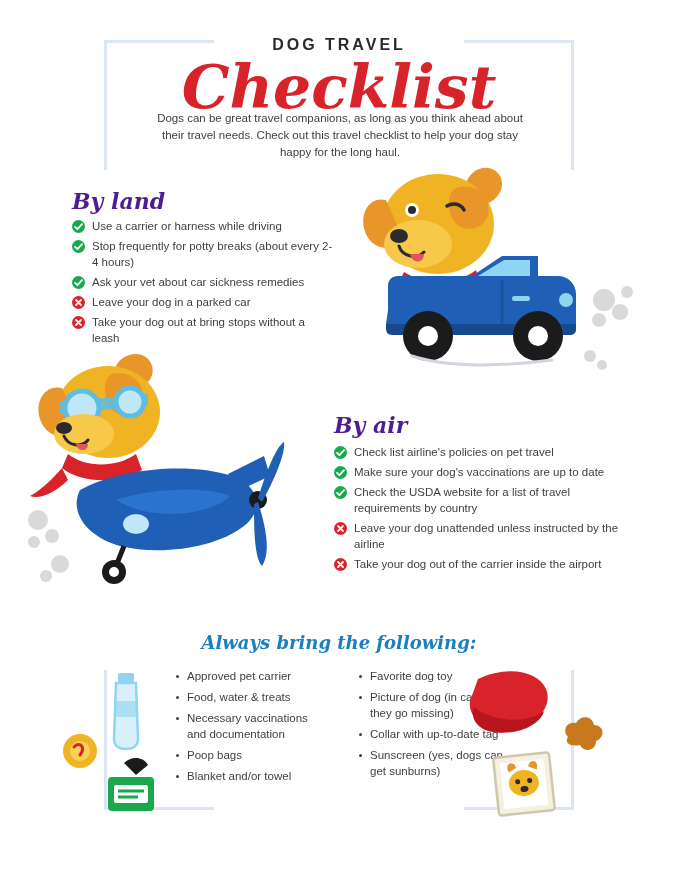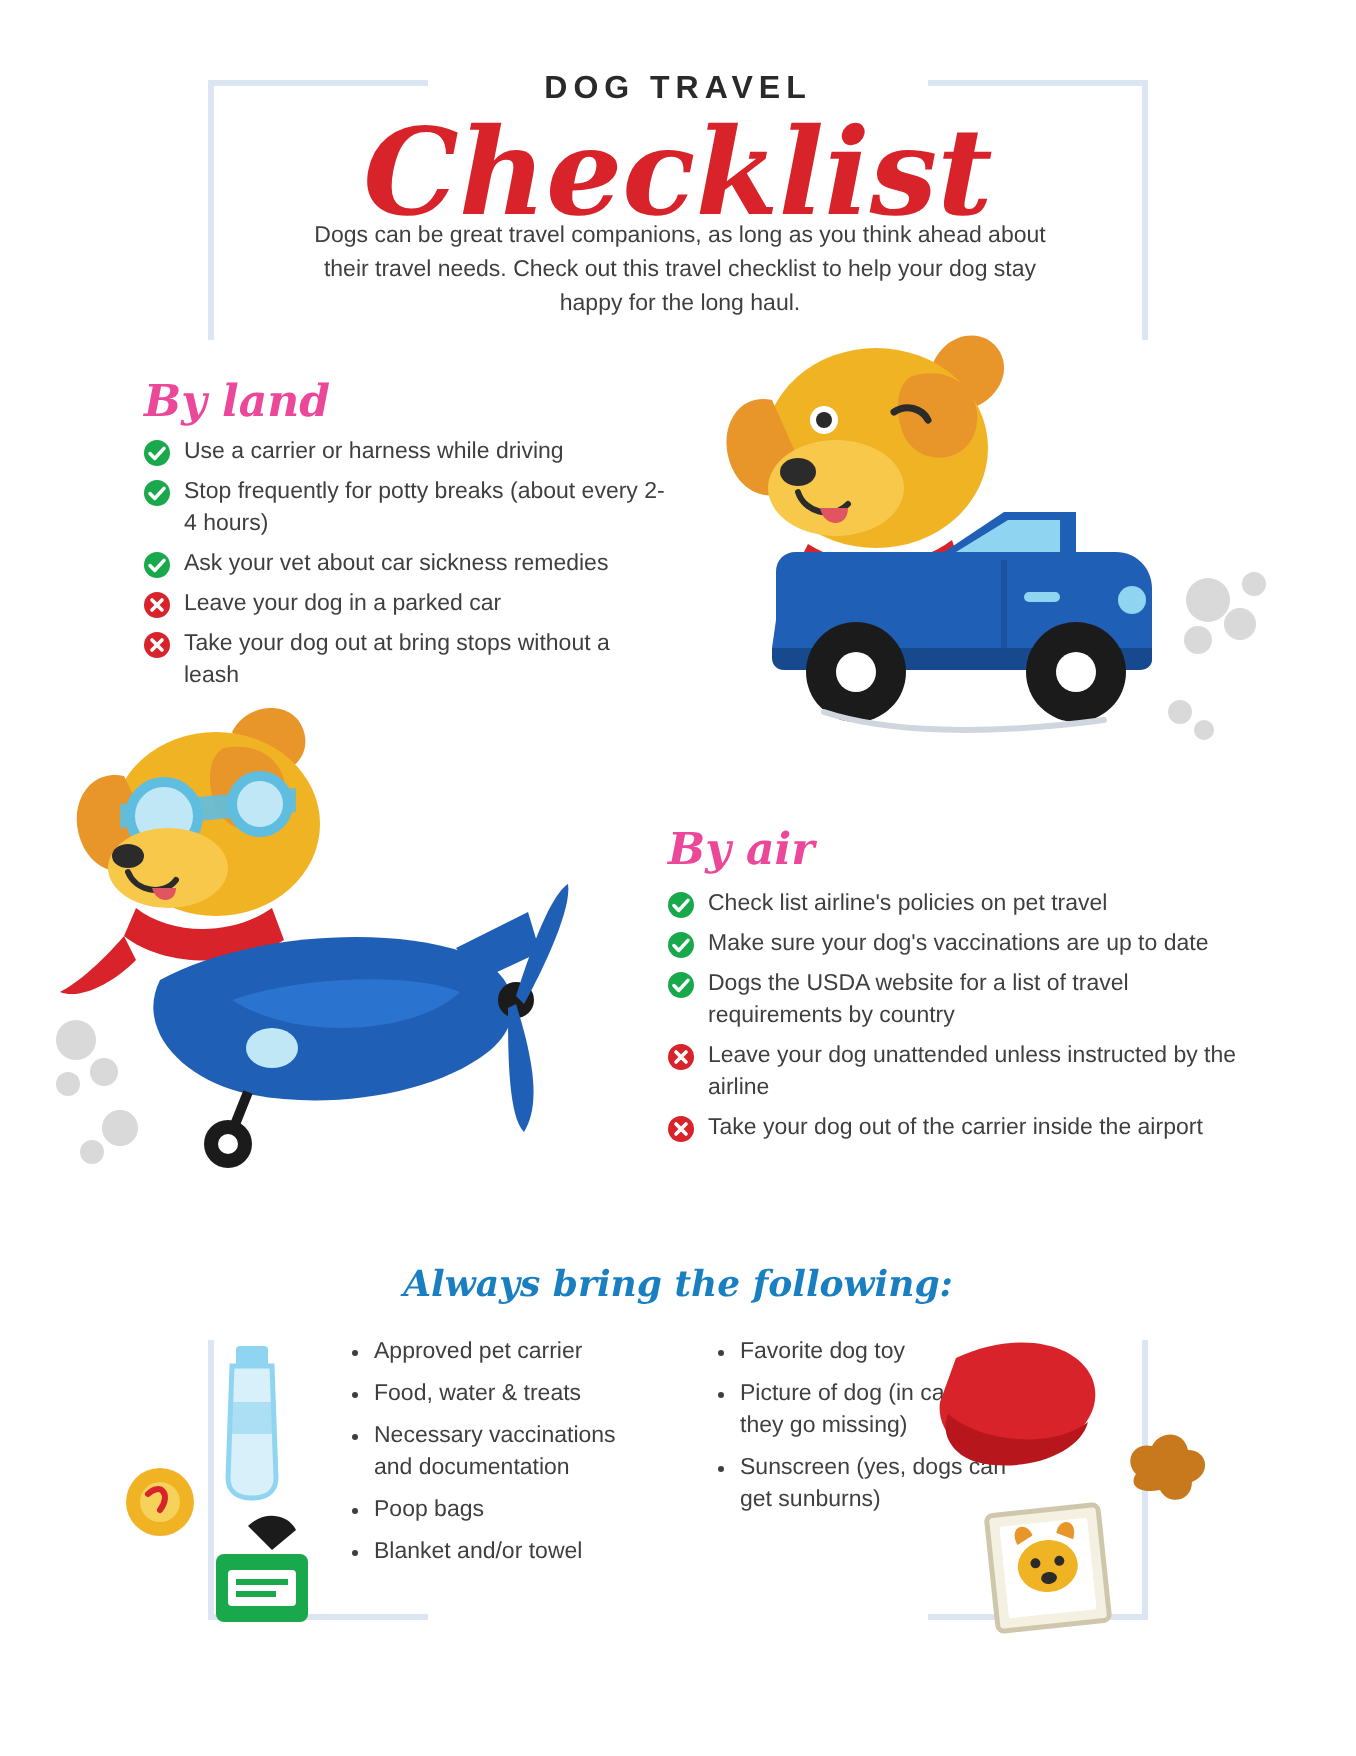--- a/index.html
+++ b/index.html
@@ -72,21 +72,21 @@
     color: #3f3f3f;
   }
 
   
   .sec-head {
     position: absolute;
     font-family: "DejaVu Serif", serif;
     font-style: italic;
     font-weight: bold;
     font-size: 22px;
-    color: #ec4899;
+    color: #4c1d95;
   }
   .sec-land { left: 72px; top: 188px; }
   .sec-air  { left: 334px; top: 412px; }
   .sec-bring {
     position: absolute;
     left: 0; top: 632px;
     width: 678px;
     text-align: center;
     font-family: "DejaVu Serif", serif;
     font-style: italic;
@@ -367,21 +367,21 @@
       </span>
       <span class="item-text">Make sure your dog's vaccinations are up to date</span>
     </div>
 
     <div class="item">
       <span class="mark ok">
         <svg width="13" height="13" viewBox="0 0 13 13">
             <path d="M3 6.8 L5.4 9.2 L10 4.2" stroke="#ffffff" stroke-width="1.8" fill="none" stroke-linecap="round" stroke-linejoin="round"></path>
           </svg>
       </span>
-      <span class="item-text">Dogs the USDA website for a list of travel requirements by country</span>
+      <span class="item-text">Check the USDA website for a list of travel requirements by country</span>
     </div>
 
     <div class="item">
       <span class="mark no">
         <svg width="13" height="13" viewBox="0 0 13 13">
             <path d="M4 4 L9 9 M9 4 L4 9" stroke="#ffffff" stroke-width="1.8" stroke-linecap="round"></path>
           </svg>
       </span>
       <span class="item-text">Leave your dog unattended unless instructed by the airline</span>
     </div>
@@ -424,20 +424,24 @@
     </div>
 
     <div class="bring-col">
       <div class="bullet-item">
         <span class="dot"></span>
         <span class="bullet-text">Favorite dog toy</span>
       </div>
       <div class="bullet-item">
         <span class="dot"></span>
         <span class="bullet-text">Picture of dog (in case they go missing)</span>
+      </div>
+      <div class="bullet-item">
+        <span class="dot"></span>
+        <span class="bullet-text">Collar with up-to-date tag</span>
       </div>
       <div class="bullet-item">
         <span class="dot"></span>
         <span class="bullet-text">Sunscreen (yes, dogs can get sunburns)</span>
       </div>
     </div>
   </div>
 
   <div class="illo illo-items">
     <svg width="600" height="190" viewBox="0 0 600 190" xmlns="http://www.w3.org/2000/svg">

